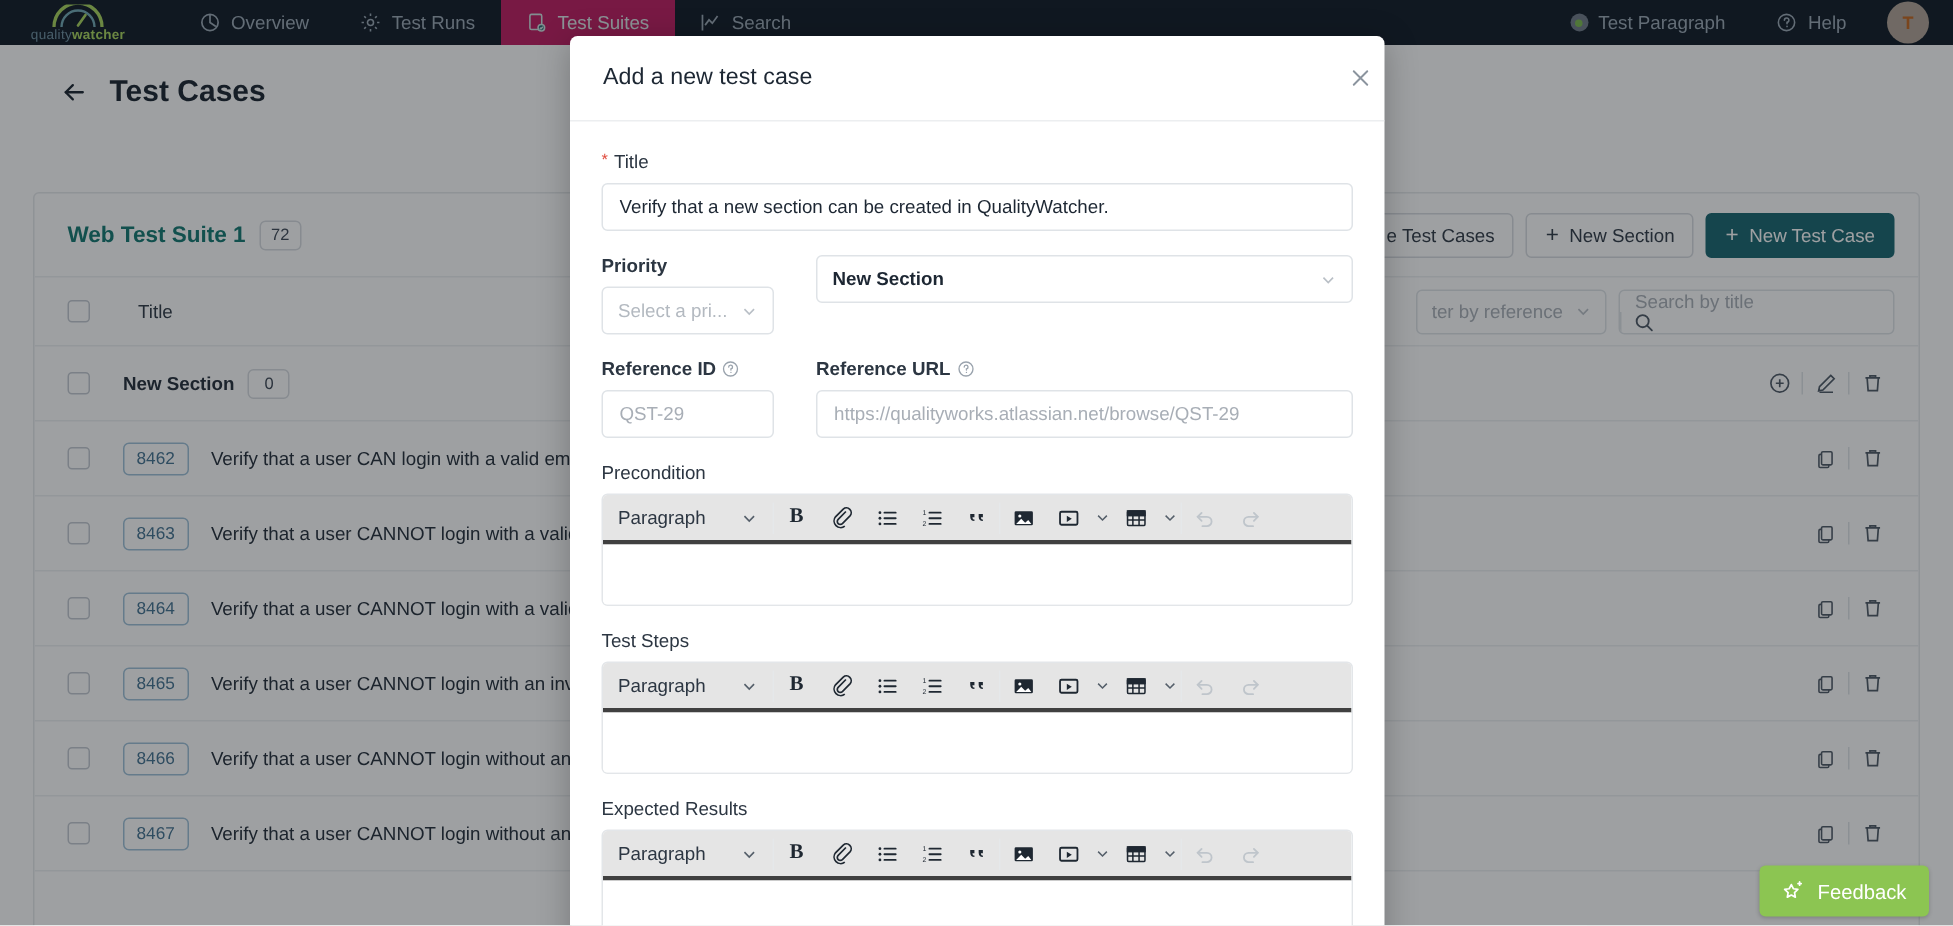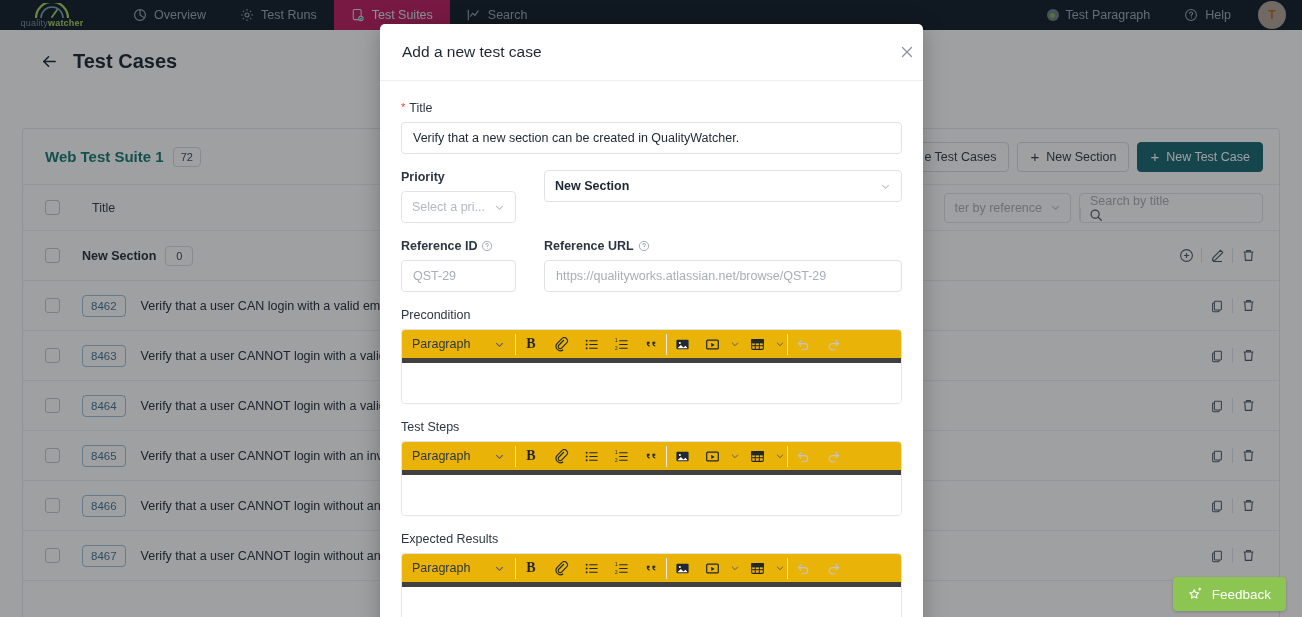--- a/index.html
+++ b/index.html
@@ -177,21 +177,21 @@
   .selectfield.ph { color: #b3b9c0; }
   .selectfield .val { font-weight: bold; color: #1d2733; overflow:hidden; text-overflow:ellipsis; white-space:nowrap;}
   .chev { color: #b9bfc6; flex: 0 0 auto; display:flex;}
 
   .editor-group { margin-top: 16px; }
   .editor {
     border: 1px solid #e3e6e9; border-radius: 4px; overflow: hidden; background: #fff;
   }
   .toolbar {
     display: flex; align-items: center; height: 33px;
-    border-bottom: 5px solid #404040; background: #eab308;
+    border-bottom: 3px solid #404040; background: #e5e5e5;
   }
   .tb-style {
     display: flex; align-items: center; justify-content: space-between;
     width: 113px; height: 33px; padding: 0 10px;
     font-size: 12.5px; color: #2c3642; cursor: pointer; gap: 6px;
   }
   .tb-sep { width: 1px; height: 21px; background: #e5e8ea; }
   .tb-btn {
     width: 30px; height: 33px; display: flex; align-items: center; justify-content: center;
     cursor: pointer; color: #1f2832;

